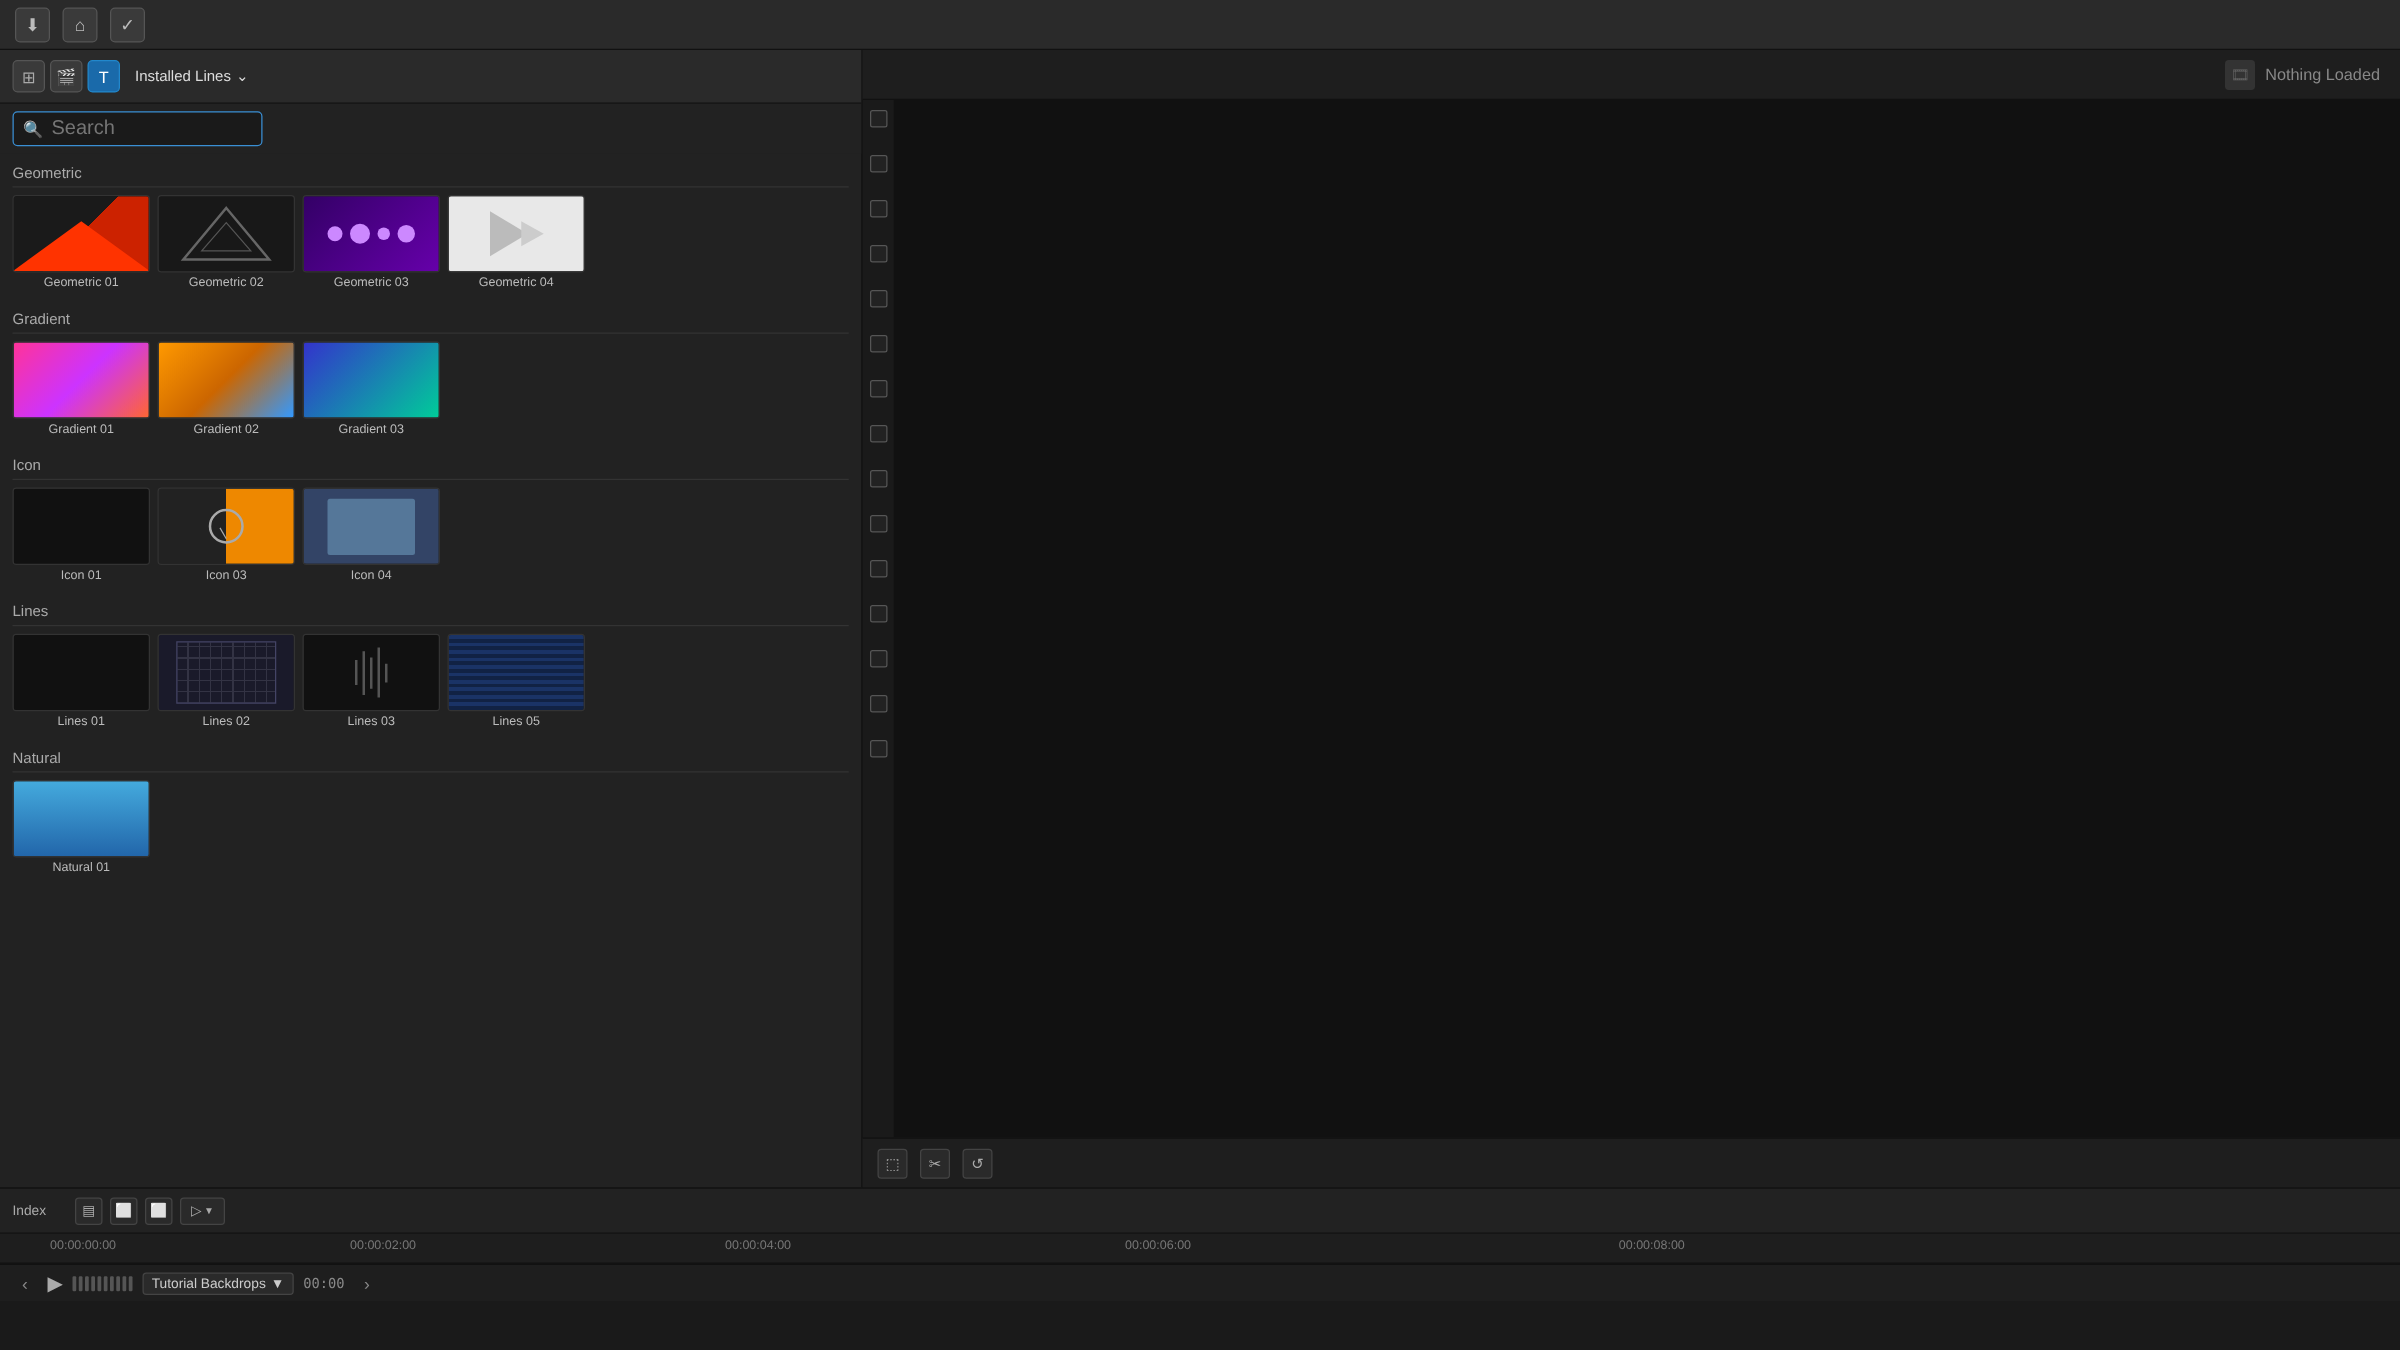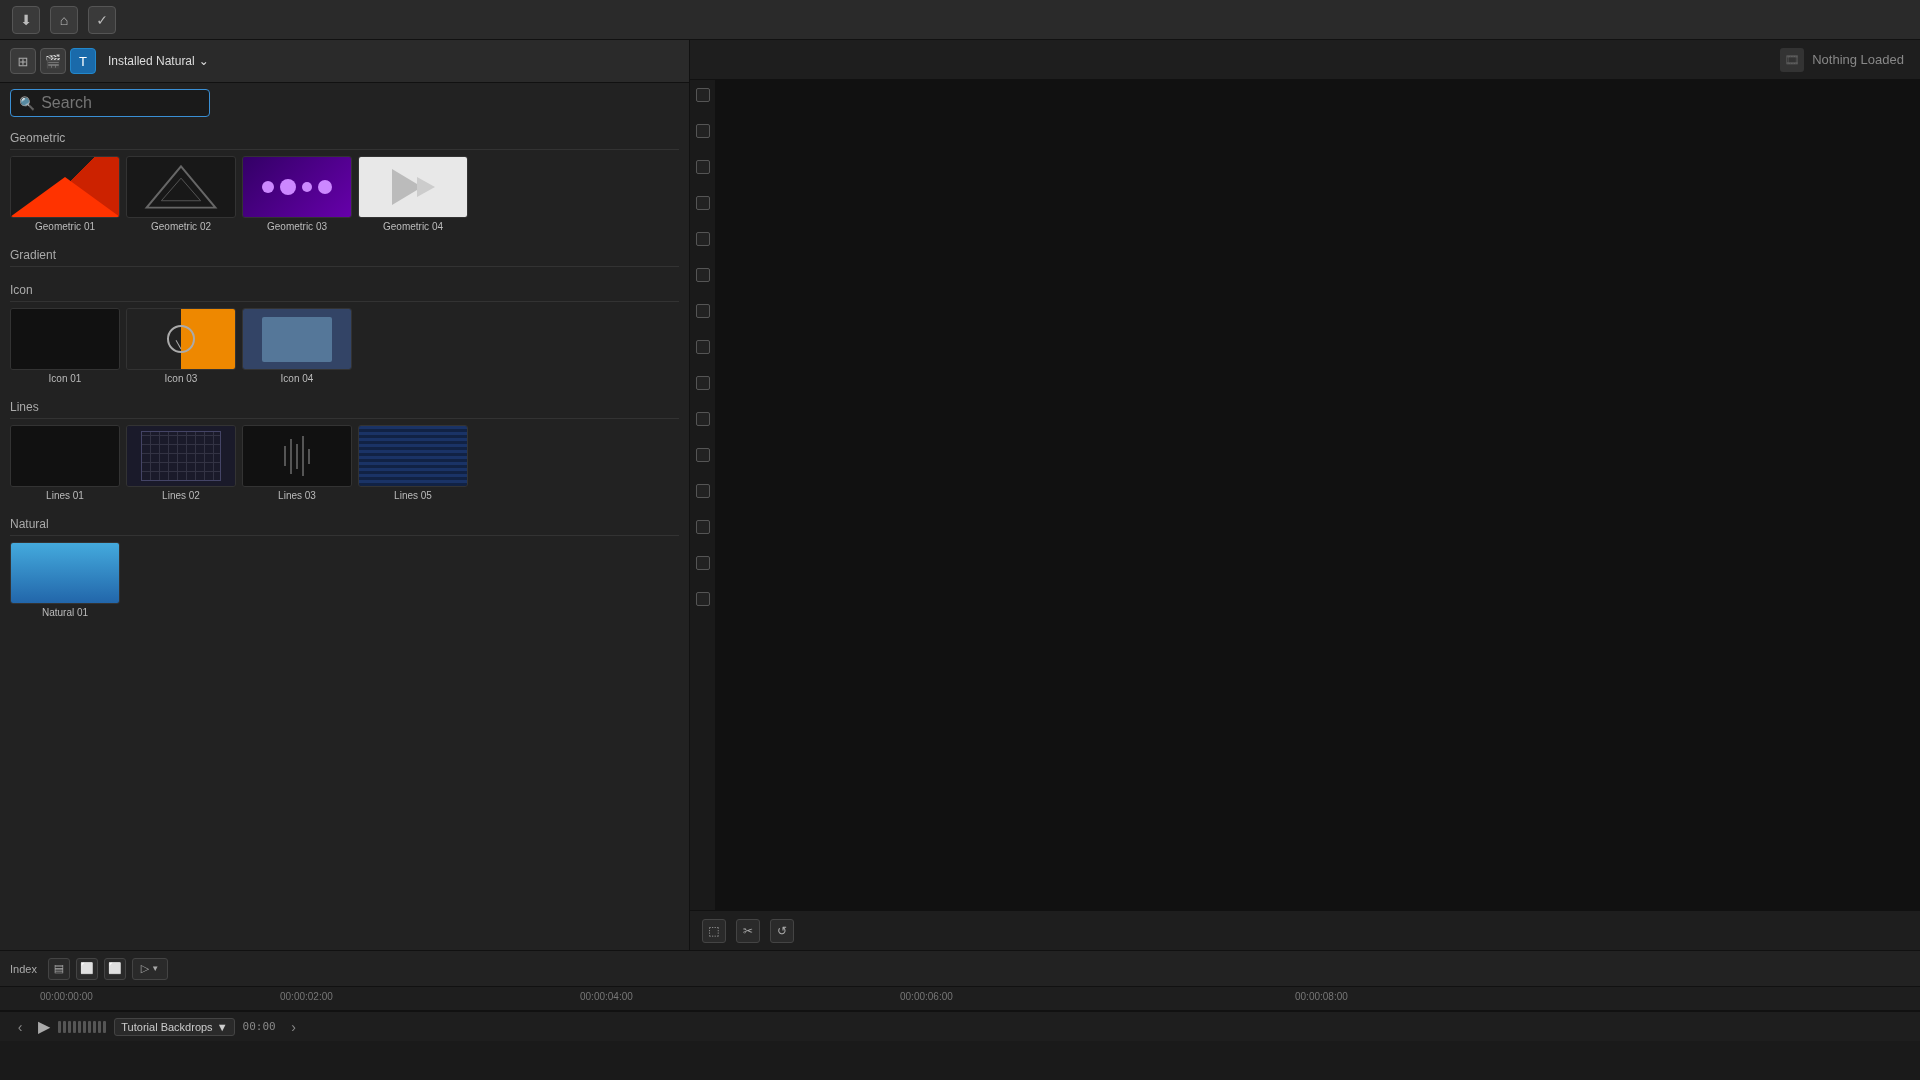--- a/index.html
+++ b/index.html
@@ -390,21 +390,21 @@
       display: flex;
       align-items: center;
       padding: 0 10px;
       gap: 6px;
       border-bottom: 1px solid #111;
       flex-shrink: 0;
     }
     .timeline-index {
       color: #aaa;
       font-size: 11px;
-      margin-right: 5px;
+      margin-right: 17px;
     }
     .timeline-tool-btn {
       width: 22px; height: 22px;
       background: #2a2a2a;
       border: 1px solid #444;
       border-radius: 3px;
       display: flex; align-items: center; justify-content: center;
       cursor: pointer;
       color: #aaa;
       font-size: 11px;
@@ -497,21 +497,21 @@
           <span>⊞</span>
         </div>
         <div class="panel-tab">
           <span>🎬</span>
         </div>
         <div class="panel-tab active">
           <span>T</span>
         </div>
       </div>
       <div class="installed-titles">
-        <span>Installed Natural</span>
+        <span>Installed Lines</span>
         <span>⌄</span>
       </div>
     </div>
 
     <div class="search-bar">
       <div class="search-input-wrap">
         <span style="color:#888; font-size:13px;">🔍</span>
         <input type="text" placeholder="Search" style="">
       </div>
     </div>
@@ -562,20 +562,44 @@
             </div>
             <span class="item-label">Geometric 04</span>
           </div>
 
 
         </div>
       </div>
 
       <div class="category">
         <div class="category-label">Gradient</div>
+        <div class="items-grid">
+
+          <div class="item-card">
+            <div class="item-thumb">
+              <div class="thumb-grad01"></div>
+            </div>
+            <span class="item-label">Gradient 01</span>
+          </div>
+
+          <div class="item-card">
+            <div class="item-thumb">
+              <div class="thumb-grad02"></div>
+            </div>
+            <span class="item-label">Gradient 02</span>
+          </div>
+
+          <div class="item-card">
+            <div class="item-thumb">
+              <div class="thumb-grad03"></div>
+            </div>
+            <span class="item-label">Gradient 03</span>
+          </div>
+
+        </div>
       </div>
 
       <div class="category">
         <div class="category-label">Icon</div>
         <div class="items-grid">
 
           <div class="item-card">
             <div class="item-thumb">
               <div class="thumb-icon01"></div>
             </div>

